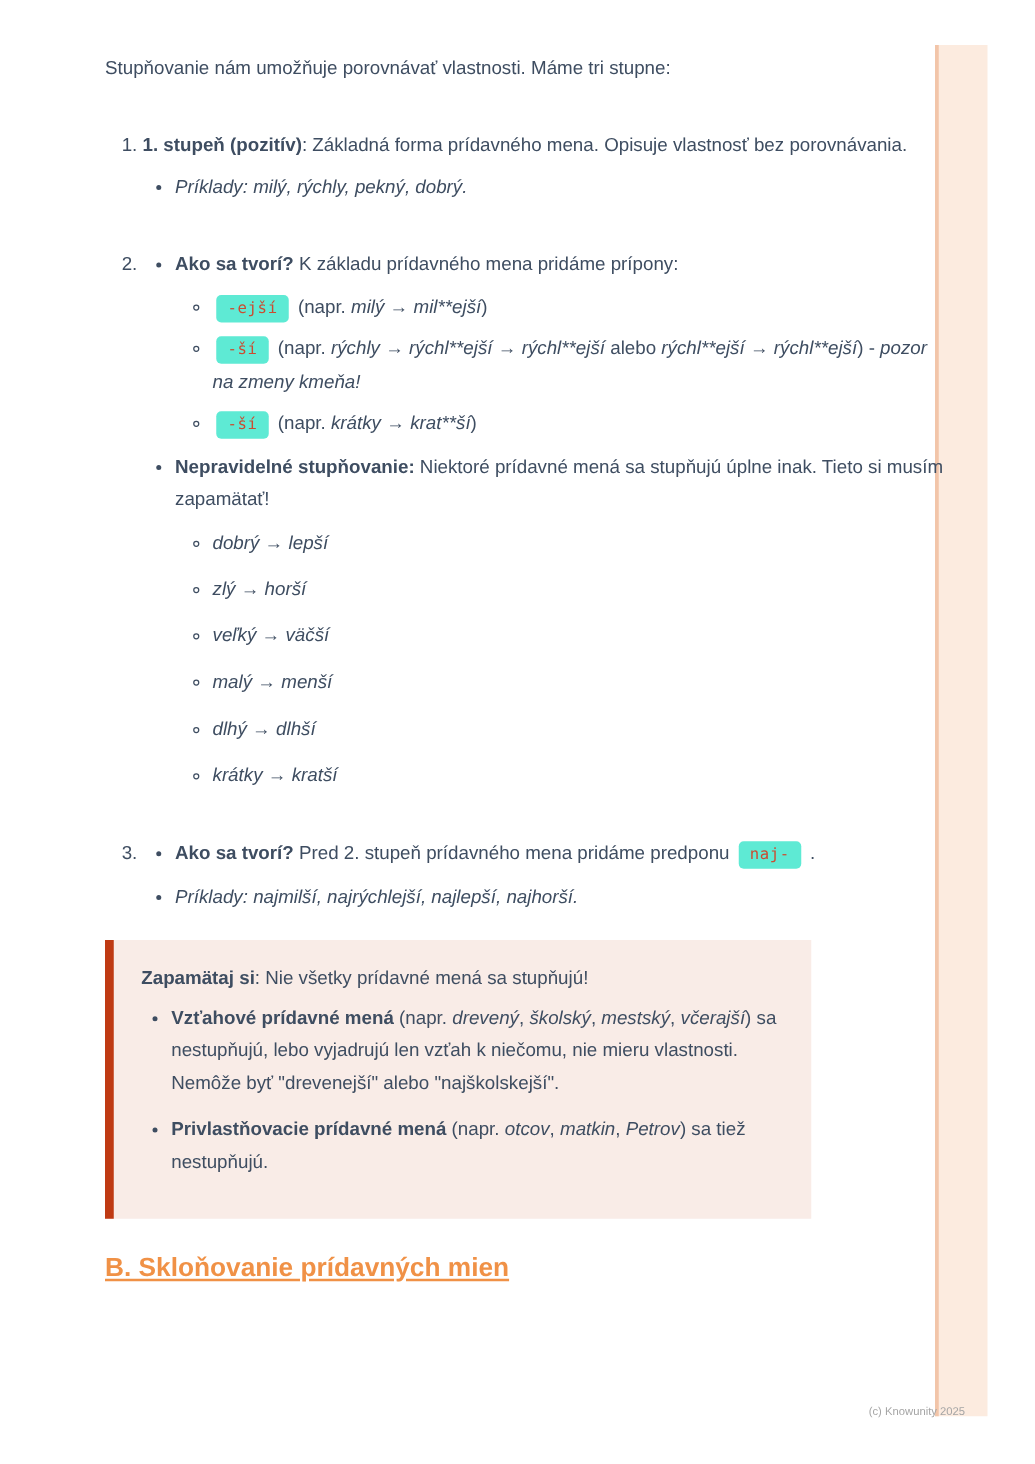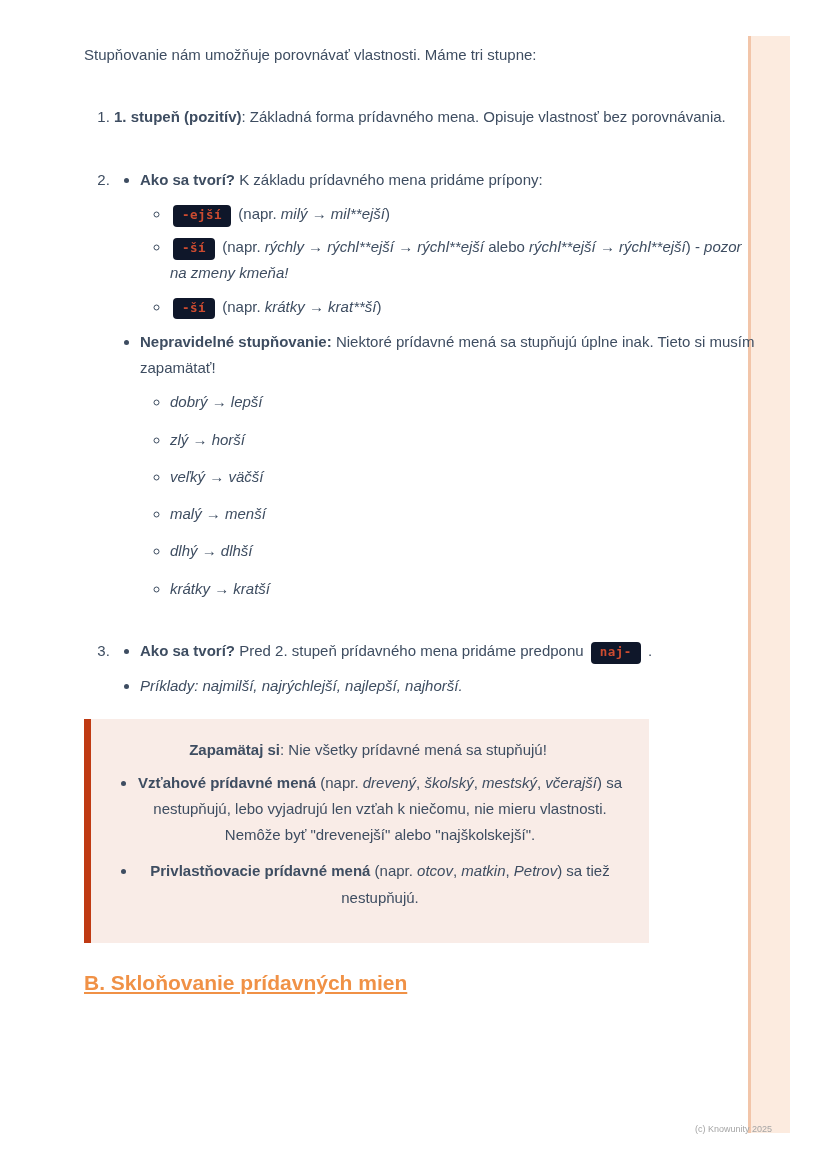--- a/index.html
+++ b/index.html
@@ -47,37 +47,36 @@
   }
   ul.l2.chips > li{margin-bottom:7px;}
   ul.l2.pairs > li{margin-bottom:11px;}
   .seg-b{font-weight:bold;}
   .seg-i{font-style:italic;}
   .seg-chip{
     display:inline-block;
     padding:1px 9px 2px 9px;
     margin:0 3px;
     border-radius:4px;
-    background:#0f172a;
+    background:#5eead4;
     color:#cc4b30;
     font-family:"DejaVu Sans Mono",monospace;
     font-size:12.5px;
-    font-weight:bold;
+    font-weight:normal;
     letter-spacing:0.5px;
     line-height:1.5;
     white-space:nowrap;
   }
   .callout{
     box-sizing:border-box;
     width:565px;
     margin-top:20px;
     padding:18px 26px 22px 22px;
     background:#f9ece7;
     border-left:7px solid #bf3a13;
-    text-align:center;
   }
   .callout-title{margin-bottom:6px;}
   ul.callout-list{
     list-style:disc;
     margin:6px 0 0 0;
     padding-left:24px;
   }
   ul.callout-list > li{margin-bottom:10px;}
   .section-heading{
     margin:26px 0 0 0;
@@ -104,20 +103,23 @@
   <div class="side-stripe"></div>
 
   <div class="content">
 
     <p class="intro"><span>Stupňovanie nám umožňuje porovnávať vlastnosti. Máme tri stupne:</span></p>
 
     <ol class="main-list">
 
       <li>
         <p class="justify"><span class="seg-b">1. stupeň (pozitív)</span><span>: Základná forma prídavného mena. Opisuje vlastnosť bez porovnávania.</span></p>
+        <ul class="l1">
+          <li><span class="seg-i">Príklady: milý, rýchly, pekný, dobrý.</span></li>
+        </ul>
       </li>
 
       <li>
         <ul class="l1">
           <li>
             <span><span class="seg-b">Ako sa tvorí?</span><span> K základu prídavného mena pridáme prípony:</span></span>
             <ul class="l2 chips">
                 <li><span class="seg-chip">-ejší</span><span> (napr. </span><span class="seg-i">milý → mil**ejší</span><span>)</span></li>
                 <li><span class="seg-chip">-ší</span><span> (napr. </span><span class="seg-i">rýchly → rýchl**ejší → rýchl**ejší</span><span> alebo </span><span class="seg-i">rýchl**ejší → rýchl**ejší</span><span>) - </span><span class="seg-i">pozor na zmeny kmeňa!</span></li>
                 <li><span class="seg-chip">-ší</span><span> (napr. </span><span class="seg-i">krátky → krat**ší</span><span>)</span></li>

